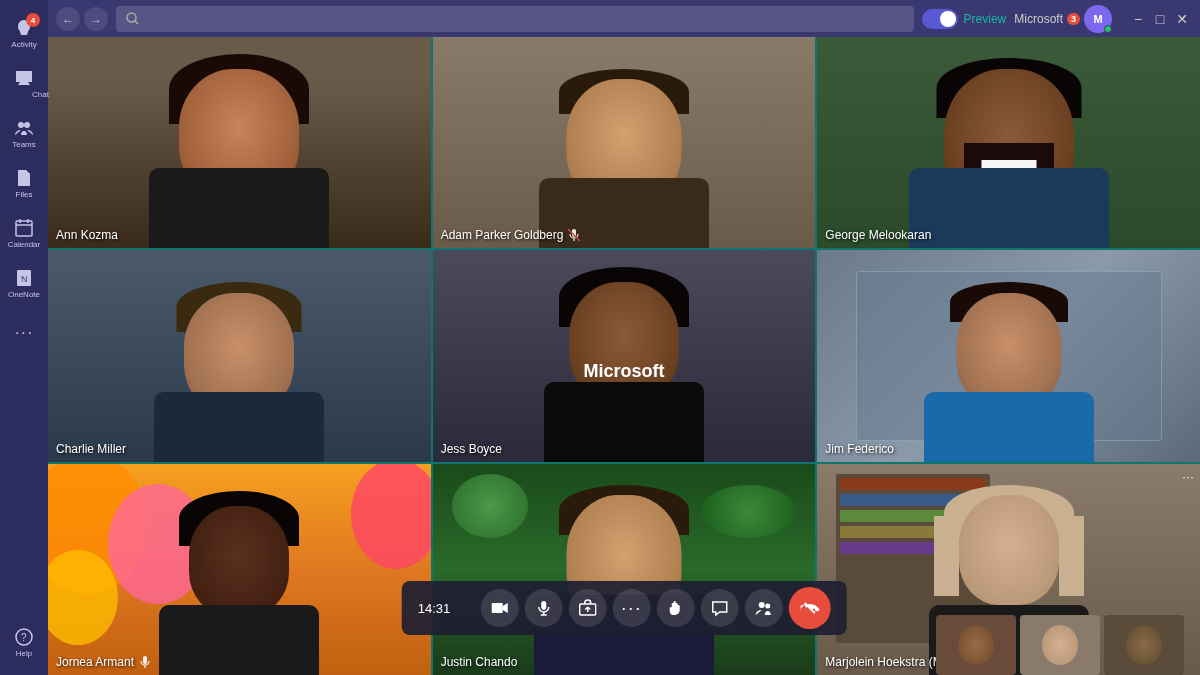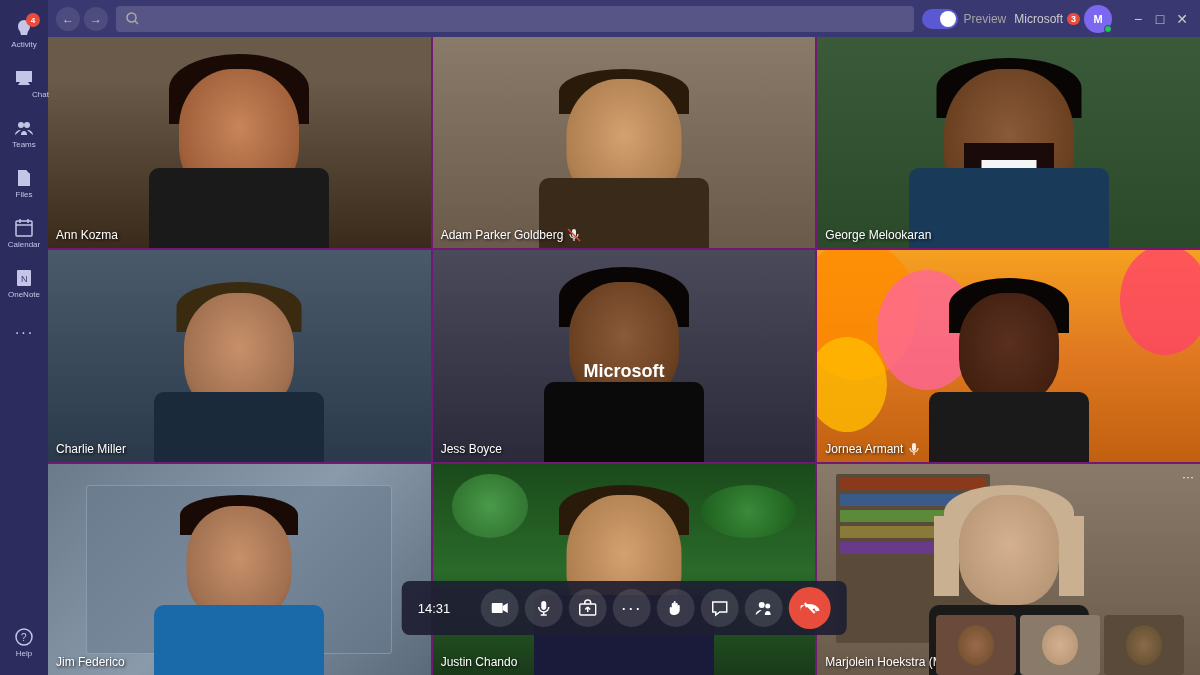--- a/index.html
+++ b/index.html
@@ -117,21 +117,21 @@
     .titlebar-right {
       display: flex;
       align-items: center;
       gap: 8px;
       margin-left: 8px;
     }
     .preview-toggle {
       display: flex;
       align-items: center;
       gap: 6px;
-      color: #a3a3a3;
+      color: #14b8a6;
       font-size: 12px;
     }
     .toggle-switch {
       width: 36px;
       height: 20px;
       background: #5b58d4;
       border-radius: 10px;
       position: relative;
       cursor: pointer;
     }
@@ -200,21 +200,21 @@
       border-radius: 2px;
     }
 
     
     .video-grid {
       flex: 1;
       display: grid;
       grid-template-columns: repeat(3, 1fr);
       grid-template-rows: repeat(3, 1fr);
       gap: 2px;
-      background: #701a75;
+      background: #0f766e;
       position: relative;
       border-radius: 18px;
     }
 
     .video-cell {
       position: relative;
       overflow: hidden;
       background: #2a2a3e;
     }
 
@@ -837,50 +837,50 @@
       <div class="jess-hair"></div>
       <div class="jess-face"></div>
       <div class="jess-shirt"></div>
       <span class="microsoft-text">Microsoft</span>
       <div class="participant-label">
         <span>Jess Boyce</span>
       </div>
     </div>
 
     <div class="video-cell">
+      <div class="jim-bg">
+
+        <div style="position:absolute;top:0;left:0;right:0;bottom:0;background:linear-gradient(135deg,#6a7a8a,#8a9aaa,#5a6a7a);"></div>
+        <div style="position:absolute;top:10%;left:10%;width:80%;height:80%;background:rgba(100,120,140,0.5);border:1px solid rgba(200,220,240,0.3);border-radius:4px;"></div>
+      </div>
+      <div class="jim-hair"></div>
+      <div class="jim-face"></div>
+      <div class="jim-shirt"></div>
+      <div class="participant-label">
+        <span>Jim Federico</span>
+      </div>
+    </div>
+
+    <div class="video-cell">
       <div class="jornea-bg"></div>
 
       <div class="balloon" style="width:120px;height:140px;background:#ff8c00;top:-10px;left:-20px;"></div>
       <div class="balloon" style="width:100px;height:120px;background:#ff6699;top:20px;left:60px;"></div>
       <div class="balloon" style="width:90px;height:110px;background:#ff4466;top:-5px;right:-10px;"></div>
       <div class="balloon" style="width:80px;height:95px;background:#ffbb00;bottom:30px;left:-10px;"></div>
       <div class="jornea-hair"></div>
       <div class="jornea-face"></div>
       <div class="jornea-shirt"></div>
       <div class="participant-label">
         <span>Jornea Armant</span>
         <svg class="mic-icon" viewBox="0 0 14 14" fill="white">
           <path d="M7 1a2 2 0 012 2v4a2 2 0 01-4 0V3a2 2 0 012-2z"></path>
           <path d="M3 6a4 4 0 008 0" fill="none" stroke="white" stroke-width="1.2"></path>
           <line x1="7" y1="10" x2="7" y2="13" stroke="white" stroke-width="1.2"></line>
         </svg>
-      </div>
-    </div>
-
-    <div class="video-cell">
-      <div class="jim-bg">
-
-        <div style="position:absolute;top:0;left:0;right:0;bottom:0;background:linear-gradient(135deg,#6a7a8a,#8a9aaa,#5a6a7a);"></div>
-        <div style="position:absolute;top:10%;left:10%;width:80%;height:80%;background:rgba(100,120,140,0.5);border:1px solid rgba(200,220,240,0.3);border-radius:4px;"></div>
-      </div>
-      <div class="jim-hair"></div>
-      <div class="jim-face"></div>
-      <div class="jim-shirt"></div>
-      <div class="participant-label">
-        <span>Jim Federico</span>
       </div>
     </div>
 
     <div class="video-cell">
       <div class="justin-bg">
 
         <div style="position:absolute;top:0;left:0;right:0;bottom:0;background:linear-gradient(180deg,#1a4a1a,#2a6a2a,#1a3a1a);"></div>
         <div style="position:absolute;top:5%;left:5%;width:20%;height:30%;background:radial-gradient(circle,#4a9a4a,#2a6a2a);border-radius:50%;"></div>
         <div style="position:absolute;top:10%;right:5%;width:25%;height:25%;background:radial-gradient(circle,#3a8a3a,#1a5a1a);border-radius:50%;"></div>
       </div>

